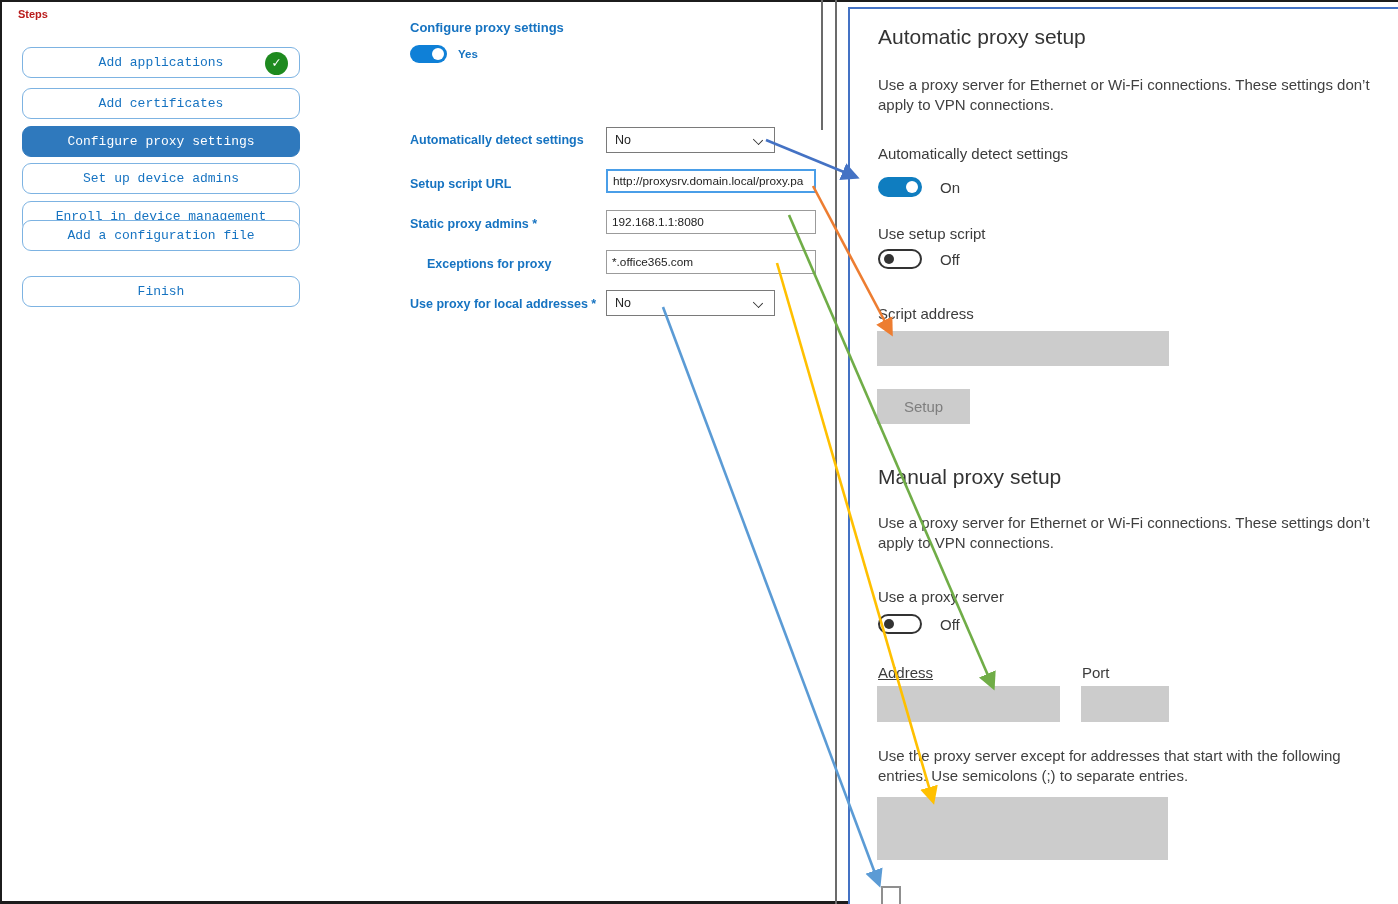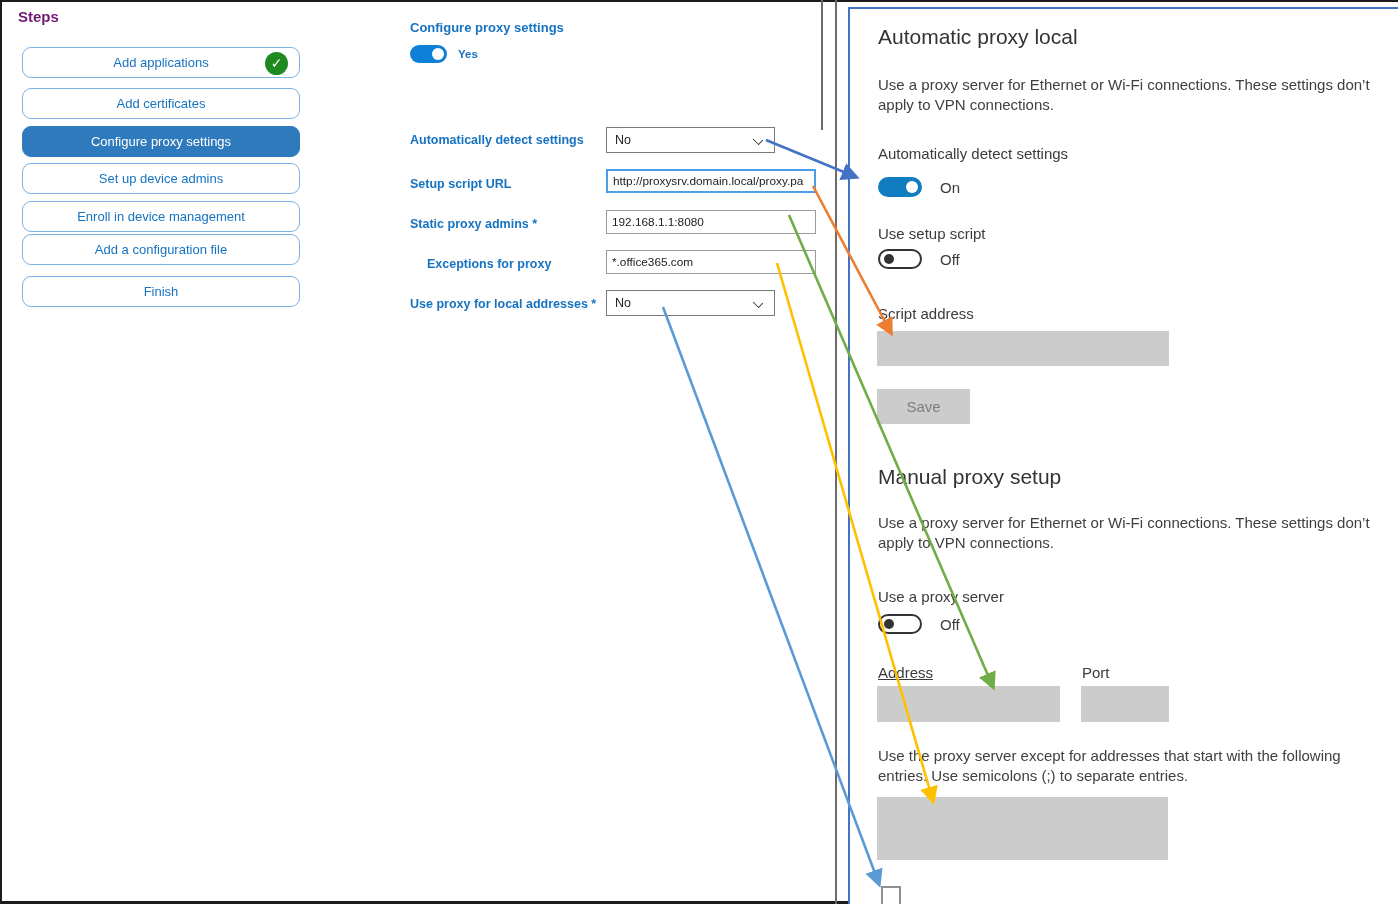--- a/index.html
+++ b/index.html
@@ -11,25 +11,25 @@
   .abs { position:absolute; }
 
   
   .frame-top    { left:0; top:0; width:1398px; height:2px; background:#1c1c1c; }
   .frame-left   { left:0; top:0; width:2px; height:904px; background:#1c1c1c; }
   .frame-bottom { left:0; top:901px; width:848px; height:3px; background:#1c1c1c; }
   .divider-main { left:835px; top:0; width:2px; height:904px; background:#6b6b6b; }
   .divider-stub { left:821px; top:0; width:2px; height:130px; background:#6b6b6b; }
 
   
-  .steps-title { left:18px; top:8px; font-size:15px; font-weight:bold; color:#701a75; }
+  .steps-title { left:18px; top:8px; font-size:11px; font-weight:bold; color:#b91c1c; }
   .step-btn {
     left:22px; width:278px; height:31px; border:1px solid #7db3e2; border-radius:9px;
     background:#fff; color:#1673c1; font-size:13px;
-    display:flex; align-items:center; justify-content:center; cursor:pointer;
+    display:flex; align-items:center; justify-content:center; cursor:pointer;font-family:Liberation Mono, monospace;
   }
   .step-btn.selected { background:#2f79bd; border-color:#2f79bd; color:#fff; }
   .check-badge {
     position:absolute; right:11px; top:4px; width:23px; height:23px; border-radius:50%;
     background:#1e8a1f; color:#fff; font-size:14px; line-height:23px; text-align:center;
   }
 
   
   .form-title { left:410px; top:20px; font-size:13px; font-weight:bold; color:#1673c1; }
   .toggle-sm {
@@ -99,21 +99,21 @@
 </div>
 <div class="abs step-btn selected" style="top:126px;">
   <span>Configure proxy settings</span>
 </div>
 <div class="abs step-btn" style="top:163px;">
   <span>Set up device admins</span>
 </div>
 <div class="abs step-btn" style="top:201px;">
   <span>Enroll in device management</span>
 </div>
-<div class="abs step-btn" style="top:234px;">
+<div class="abs step-btn" style="top:220px;">
   <span>Add a configuration file</span>
 </div>
 <div class="abs step-btn" style="top:276px;">
   <span>Finish</span>
 </div>
 
 <div class="abs form-title">Configure proxy settings</div>
 
 <div class="abs toggle-sm">
     <span class="thumb"></span>
@@ -135,39 +135,39 @@
 <div class="abs form-label" style="top:257px;padding-left:17px;">Exceptions for proxy</div>
 <input class="abs text-input" style="top: 250px;" value="*.office365.com">
 
 <div class="abs form-label" style="top:297px;">Use proxy for local addresses *</div>
 <div class="abs dropdown" style="top:290px;">
   <span>No</span>
   <span class="chevron"></span>
 </div>
 
 <div class="abs panel">
-  <div class="h1" style="top:16px;">Automatic proxy local</div>
+  <div class="h1" style="top:16px;">Automatic proxy setup</div>
   <div class="para" style="top:66px;">Use a proxy server for Ethernet or Wi-Fi connections. These settings don’t apply to VPN connections.</div>
 
   <div class="lbl" style="top:136px;">Automatically detect settings</div>
   <div class="toggle-win on" style="top:168px;">
       <span class="thumb"></span>
     </div>
   <div class="toggle-win-label" style="top:170px;">On</div>
 
   <div class="lbl" style="top:216px;">Use setup script</div>
   <div class="toggle-win off" style="top:240px;">
       <span class="thumb"></span>
     </div>
   <div class="toggle-win-label" style="top:242px;">Off</div>
 
   <div class="lbl" style="top:296px;">Script address</div>
   <div class="graybox" style="left:27px; top:322px; width:292px; height:35px;"></div>
 
-  <button class="save-btn" style="top:380px;">Save</button>
+  <button class="save-btn" style="top:380px;">Setup</button>
 
   <div class="h1" style="top:456px;">Manual proxy setup</div>
   <div class="para" style="top:504px;">Use a proxy server for Ethernet or Wi-Fi connections. These settings don’t apply to VPN connections.</div>
 
   <div class="lbl" style="top:579px;">Use a proxy server</div>
   <div class="toggle-win off" style="top:605px;">
       <span class="thumb"></span>
     </div>
   <div class="toggle-win-label" style="top:607px;">Off</div>
 

